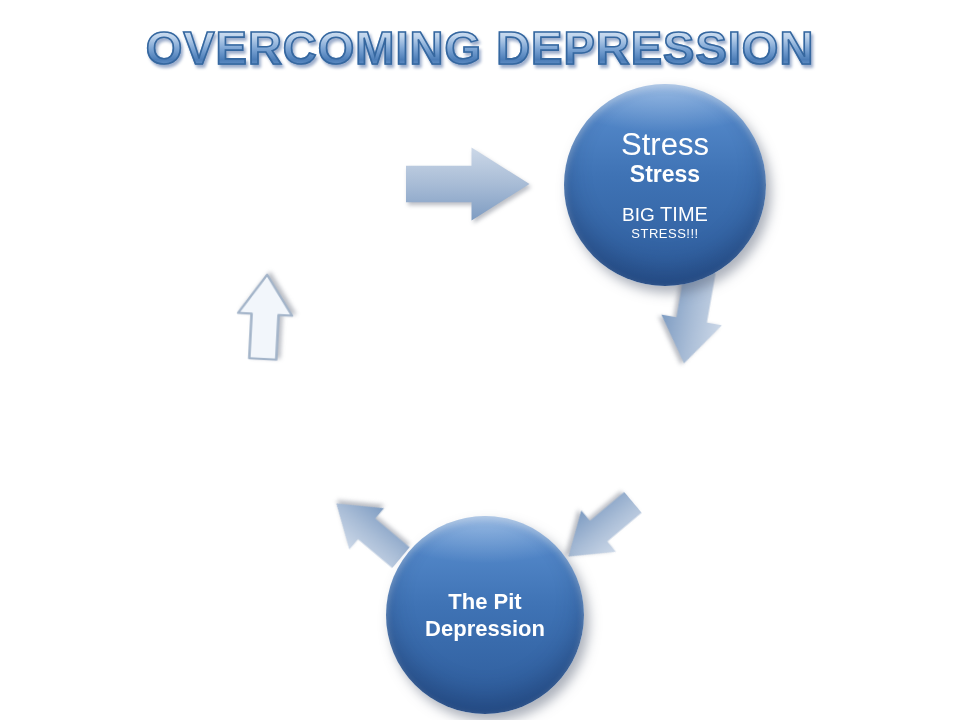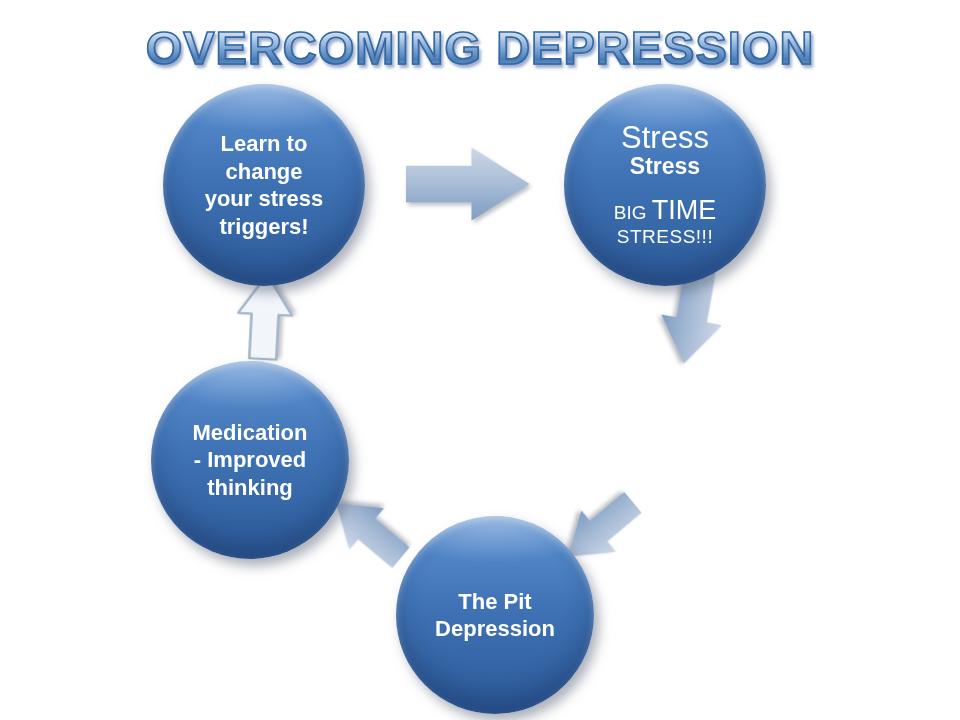--- a/index.html
+++ b/index.html
@@ -54,29 +54,29 @@
     white-space: pre-line;
     font-size: 22px;
     font-weight: 600;
     line-height: 1.25;
     padding: 0 14px;
   }
 
   .node-learn      { left: 163px; top:  84px; width: 202px; height: 202px; }
   .node-stress     { left: 564px; top:  84px; width: 202px; height: 202px; }
   .node-negative   { left: 606px; top: 352px; width: 198px; height: 198px; }
-  .node-pit        { left: 396px; top: 516px; width: 198px; height: 198px; }
+  .node-pit        { left: 386px; top: 516px; width: 198px; height: 198px; }
   .node-medication { left: 151px; top: 361px; width: 198px; height: 198px; }
 
   
   .stress-l1 { font-size: 31px; font-weight: 400; line-height: 1.05; }
   .stress-l2 { font-size: 23px; font-weight: 700; line-height: 1.1; }
   .stress-l3 { margin-top: 16px; font-size: 19px; font-weight: 400; }
-  .stress-l3 .time { font-size: 27px; }
-  .stress-l4 { font-size: 19px; font-weight: 400; letter-spacing: 0.5px; }
+  .stress-l3 .time { font-size: 20px; }
+  .stress-l4 { font-size: 13px; font-weight: 400; letter-spacing: 0.5px; }
 
   
   .arrow { position: absolute; z-index: 1; }
   .arrow svg { width: 100%; height: 100%; overflow: visible; filter: drop-shadow(2px 3px 2px rgba(60,70,90,0.35)); }
 
   .arrow-1 { left: 406px; top: 145px; width: 126px; height: 78px; }
   .arrow-2 { left: 644px; top: 285px; width:  96px; height: 66px; transform: rotate(100deg); }
   .arrow-3 { left: 557px; top: 501px; width:  86px; height: 58px; transform: rotate(140deg); }
   .arrow-4 { left: 325px; top: 501px; width:  86px; height: 58px; transform: rotate(-140deg); }
   .arrow-5 { left: 222px; top: 287px; width:  86px; height: 58px; transform: rotate(-87deg); }
@@ -93,48 +93,37 @@
       <linearGradient id="arrowGrad" x1="0" y1="0" x2="0" y2="1">
         <stop offset="0" stop-color="#ccd8e8"></stop>
         <stop offset="0.5" stop-color="#a8bcd6"></stop>
         <stop offset="1" stop-color="#7e9cc2"></stop>
       </linearGradient>
     </defs>
   </svg>
 
   <h1 class="title">OVERCOMING DEPRESSION</h1>
 
-  <div class="node node-learn">
-    <div class="node-text">Learn to
-change
-your stress
-triggers!</div>
-  </div>
 
   <div class="node node-stress">
     <div class="stress-l1">Stress</div>
     <div class="stress-l2">Stress</div>
     <div class="stress-l3">
       <span class="big">BIG</span>
       <span class="time">TIME</span>
     </div>
     <div class="stress-l4">STRESS!!!</div>
   </div>
 
 
   <div class="node node-pit">
     <div class="node-text">The Pit
 Depression</div>
   </div>
 
-  <div class="node node-medication">
-    <div class="node-text">Medication
-- Improved
-thinking</div>
-  </div>
 
   <div class="arrow arrow-1">
     <svg viewBox="0 0 100 60" preserveAspectRatio="none">
       <polygon points="0,16 52,16 52,2 98,30 52,58 52,44 0,44" fill="url(#arrowGrad)"></polygon>
     </svg>
   </div>
 
   <div class="arrow arrow-2">
     <svg viewBox="0 0 100 60" preserveAspectRatio="none">
       <polygon points="0,16 52,16 52,2 98,30 52,58 52,44 0,44" fill="url(#arrowGrad)"></polygon>

